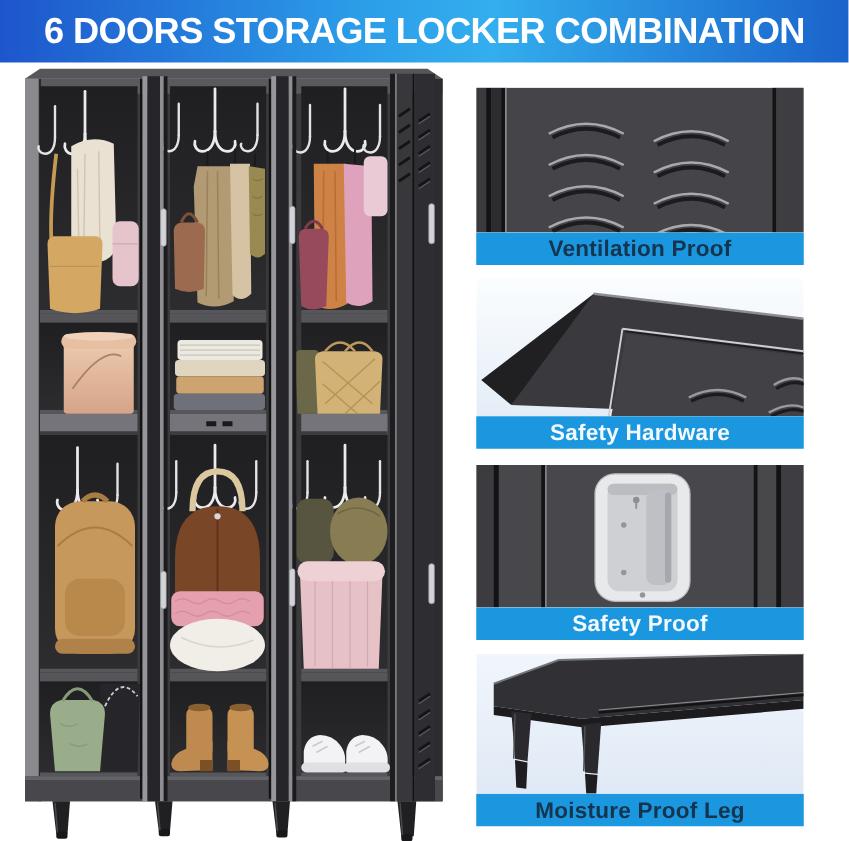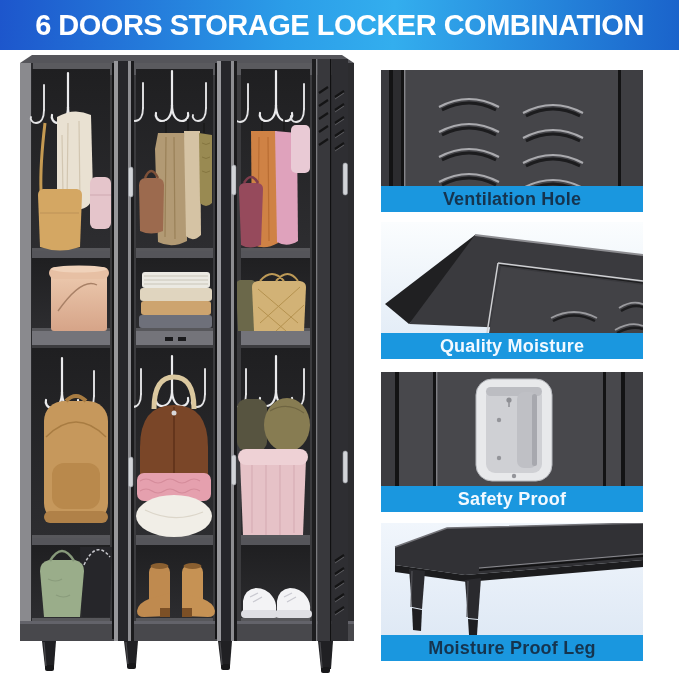--- a/index.html
+++ b/index.html
@@ -301,21 +301,21 @@
           <use href="#lv" x="88" y="55"></use>
           <use href="#lv" x="88" y="80"></use>
           <use href="#lv" x="88" y="105"></use>
         <use href="#lv" x="172" y="36"></use>
           <use href="#lv" x="172" y="61"></use>
           <use href="#lv" x="172" y="86"></use>
           <use href="#lv" x="172" y="111"></use>
       </svg>
     </div>
     <div class="card-label">
-      <span style="color: rgb(21, 52, 79);">Ventilation Hole</span>
+      <span style="color: rgb(21, 52, 79);">Ventilation Proof</span>
     </div>
   </div>
 
   <div class="card c2">
     <div class="card-img">
       <svg width="262" height="111" viewBox="0 0 262 111">
         <defs>
           <linearGradient id="g2" x1="0" y1="0" x2="0" y2="1">
             <stop offset="0" stop-color="#fbfdfe"></stop>
               <stop offset="1" stop-color="#e4edf7"></stop>
@@ -331,21 +331,21 @@
         <polyline points="117,41 106,111" stroke="#cfd0d3" stroke-width="1.5" fill="none"></polyline>
         <path d="M170,96 Q193,84 216,96" stroke="#9a9a9e" stroke-width="1.8" fill="none"></path>
         <path d="M172,99 Q193,88 214,99" stroke="#1c1c1e" stroke-width="2.5" fill="none"></path>
         <path d="M238,86 Q252,77 264,83" stroke="#9a9a9e" stroke-width="1.8" fill="none"></path>
         <path d="M240,89 Q253,81 264,86" stroke="#1c1c1e" stroke-width="2.5" fill="none"></path>
         <path d="M234,108 Q250,99 262,104" stroke="#9a9a9e" stroke-width="1.8" fill="none"></path>
         <path d="M236,111 Q251,103 262,107" stroke="#1c1c1e" stroke-width="2.5" fill="none"></path>
       </svg>
     </div>
     <div class="card-label">
-      <span style="color: rgb(242, 249, 255);">Quality Moisture</span>
+      <span style="color: rgb(242, 249, 255);">Safety Hardware</span>
     </div>
   </div>
 
   <div class="card c3">
     <div class="card-img">
       <svg width="262" height="114" viewBox="0 0 262 114">
         <rect width="262" height="114" fill="#48484c"></rect>
         <rect x="0" width="14" height="114" fill="#3c3c40"></rect>
         <rect x="14" width="4" height="114" fill="#131314"></rect>
         <rect x="52" width="3" height="114" fill="#131314"></rect>

